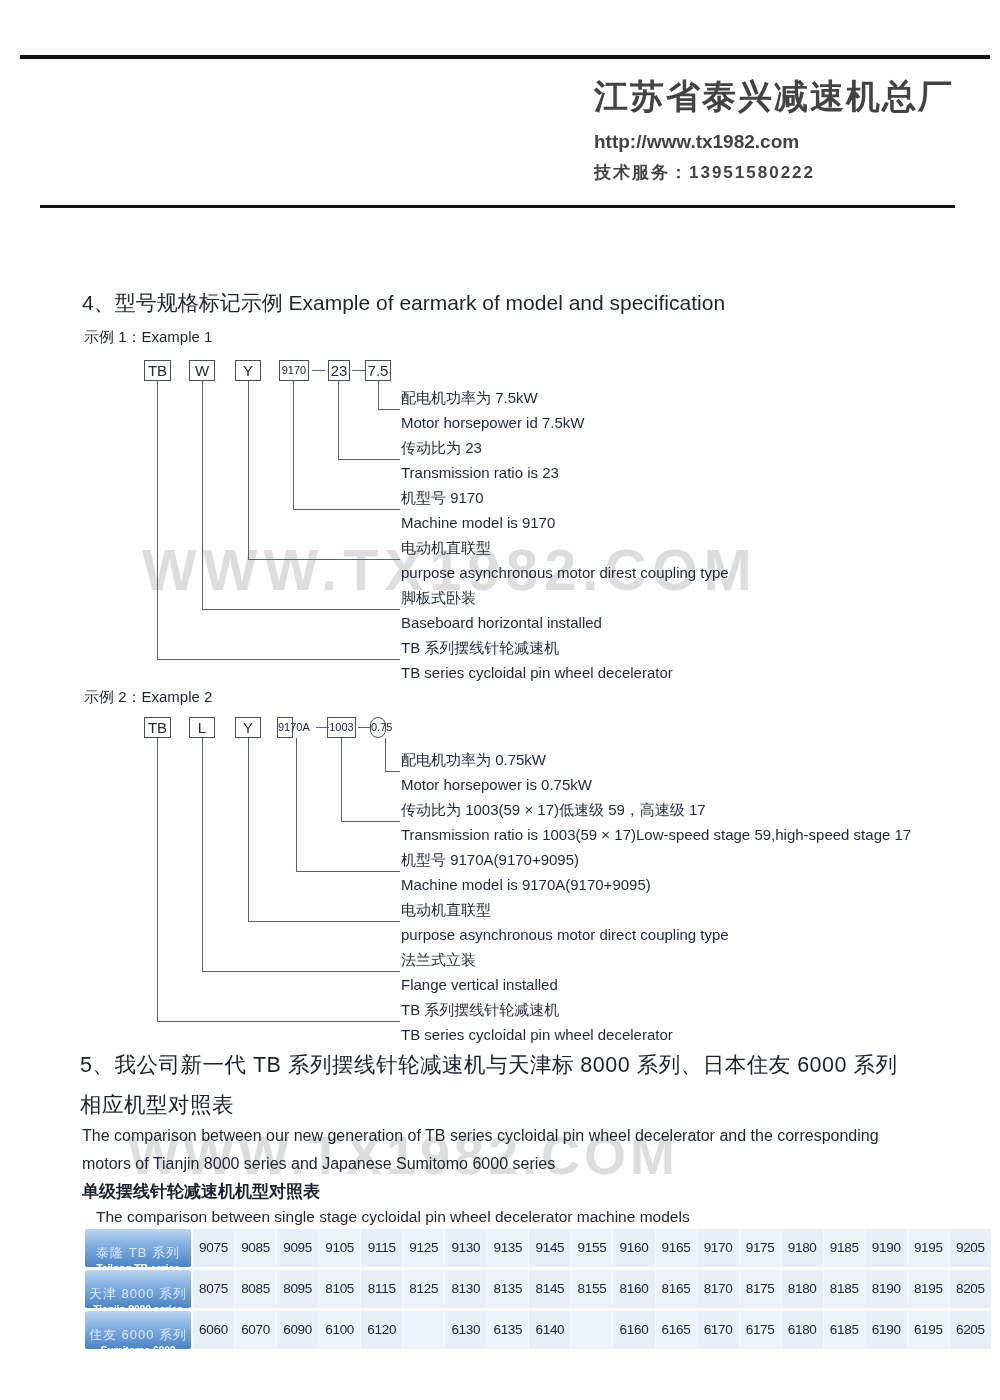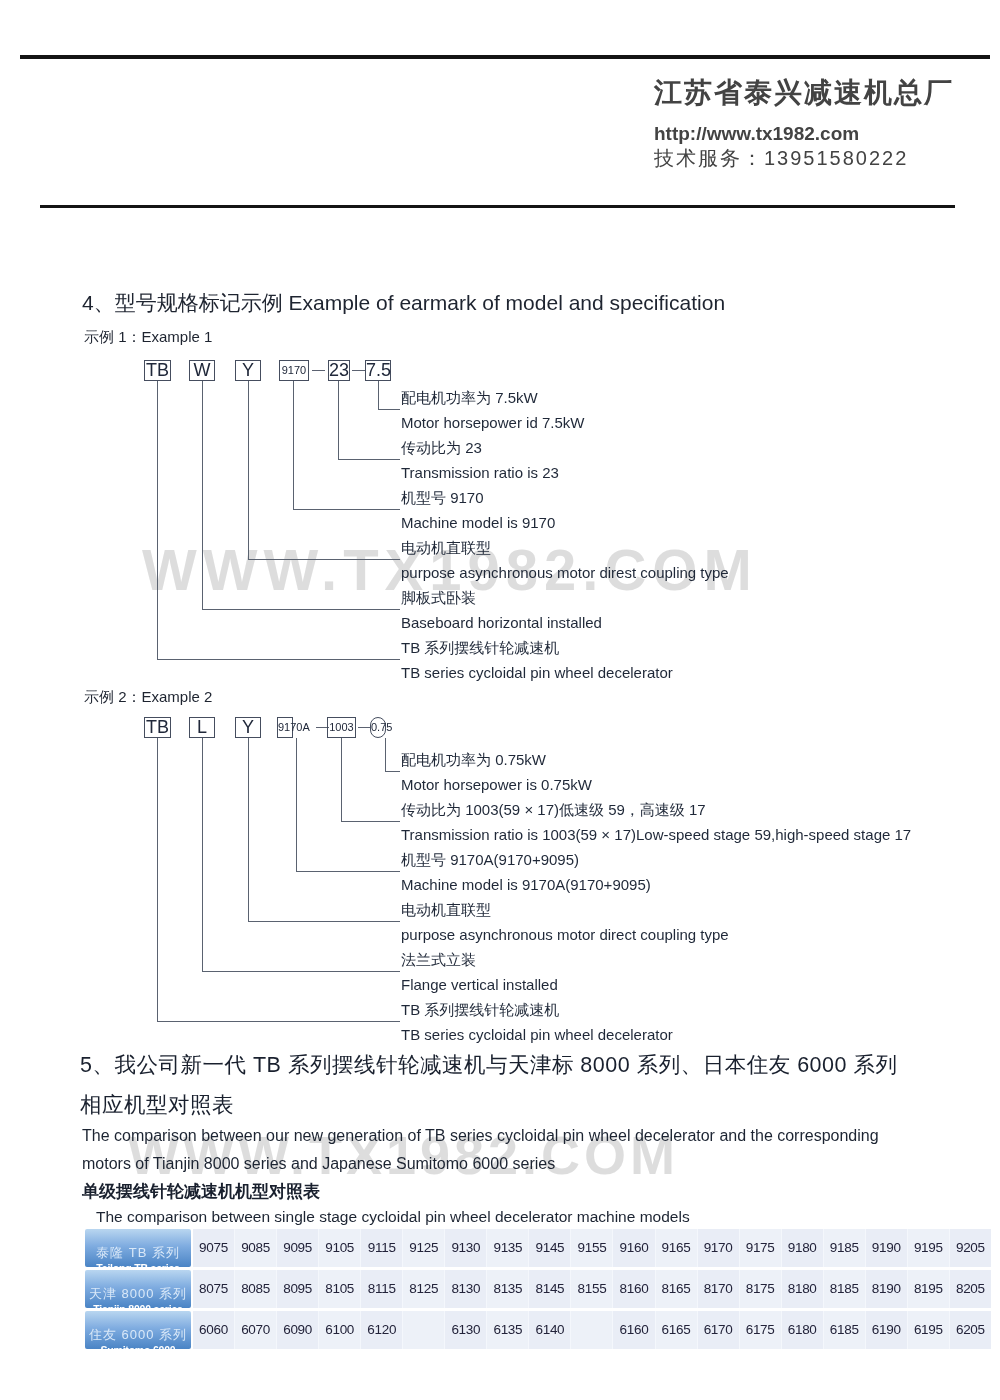--- a/index.html
+++ b/index.html
@@ -29,35 +29,35 @@
   .wm1 { left: 142px; top: 536px; font-size: 58px; }
   .wm2 { left: 128px; top: 1124px; font-size: 54px; letter-spacing: 4px; }
 
   .content { position: absolute; inset: 0; z-index: 1; }
 
   
   .rule1 { position: absolute; left: 20px; top: 55px; width: 970px; height: 4px; background: #141414; }
   .rule2 { position: absolute; left: 40px; top: 205px; width: 915px; height: 3px; background: #141414; }
 
   .company-block { position: absolute; right: 46px; top: 74px; text-align: left; color: #434343; }
-  .company-name { font-size: 28px; font-weight: 700; letter-spacing: 2px; }
+  .company-name { font-size: 34px; font-weight: 700; letter-spacing: 2px; }
   .company-url  { font-size: 19px; font-weight: 700; margin-top: 11px; }
-  .company-tel  { font-size: 20px; font-weight: 400; margin-top: 0; letter-spacing: 2px; }
+  .company-tel  { font-size: 17px; font-weight: 700; margin-top: 8px; letter-spacing: 2px; }
 
   
   .sec4-title { position: absolute; left: 82px; top: 289px; font-size: 21px; font-weight: 500; color: #1e2430; }
   .example-label { position: absolute; left: 84px; font-size: 15px; color: #1e2430; }
   .ex1-label { top: 328px; }
   .ex2-label { top: 688px; }
 
   .model-box {
     position: absolute;
     height: 21px;
     border: 1px solid #454d5e;
-    font-size: 18px;
+    font-size: 15px;
     line-height: 19px;
     text-align: center;
     color: #20283a;
     background: transparent;
   }
   .dash { position: absolute; font-size: 13px; color: #454d5e; }
 
   
   .conn {
     position: absolute;

